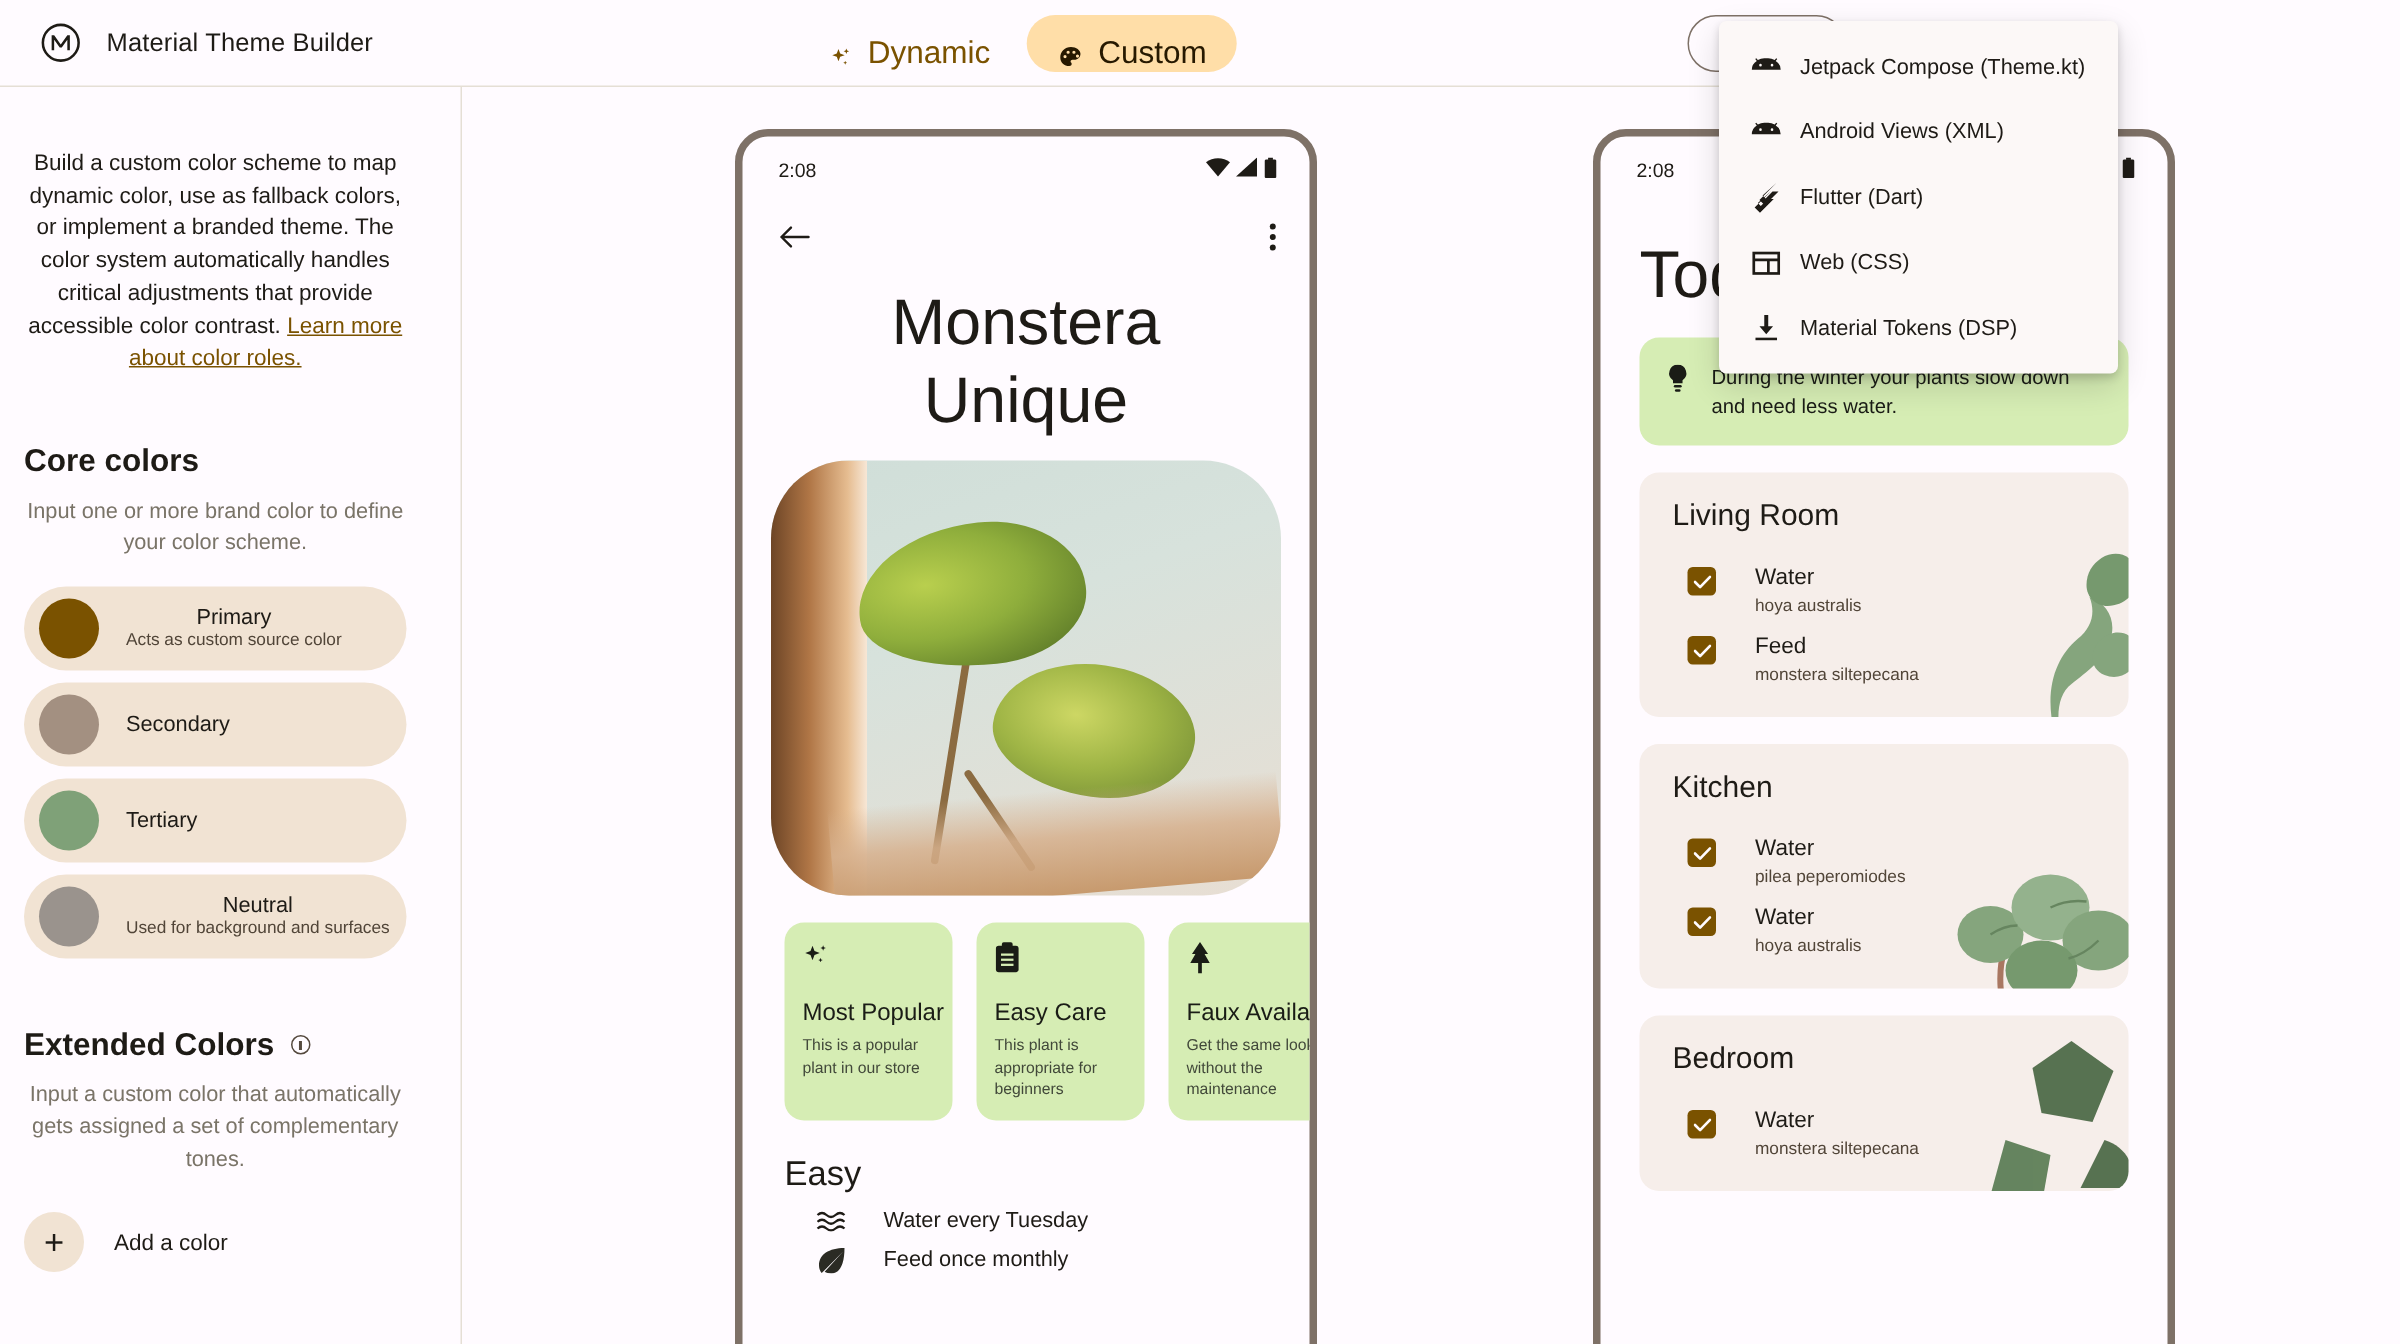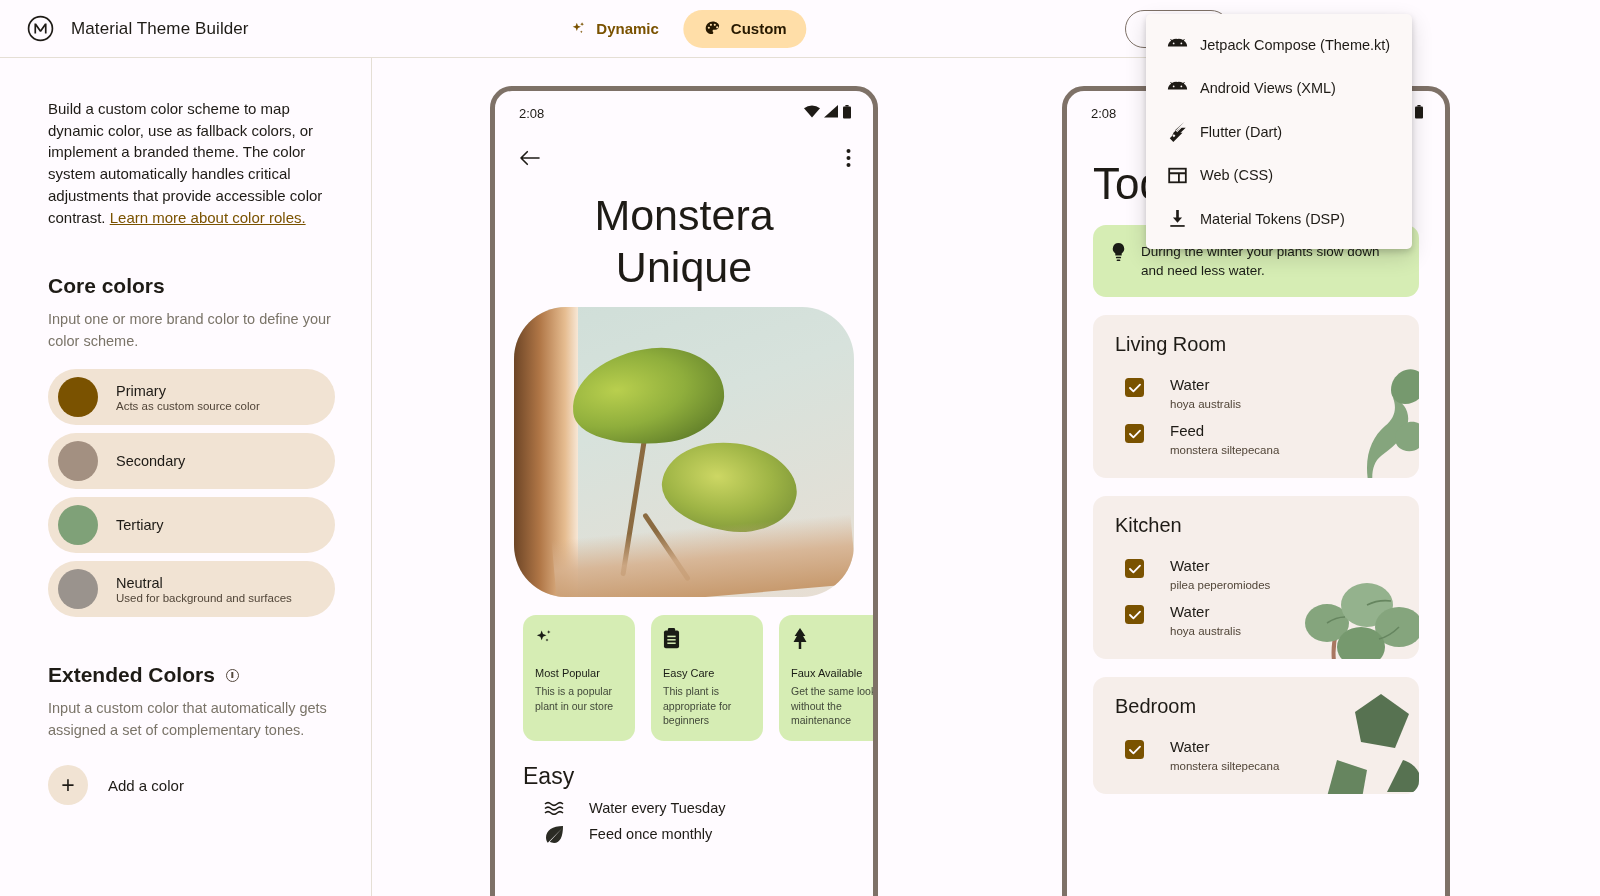--- a/index.html
+++ b/index.html
@@ -22,25 +22,25 @@
   }
   .brand { display: flex; align-items: center; gap: 17px; padding-left: 27px; }
   .brand-logo { width: 27px; height: 27px; }
   .brand-title { font-size: 17px; color: #1E1B16; letter-spacing: .1px; }
 
   .mode-switch {
     position: absolute; left: 50%; transform: translateX(-50%);
     display: flex; align-items: center; gap: 4px;
   }
   .mode-chip {
-    display: flex; align-items: center; gap: 9px;
+    display: flex; align-items: flex-end; gap: 9px;
     height: 38px; padding: 0 20px;
     border-radius: 19px;
-    font-size: 15px; color: #7A5200;
-    cursor: pointer; white-space: nowrap; font-weight: bold;
+    font-size: 21px; color: #7A5200;
+    cursor: pointer; white-space: nowrap;
   }
   .mode-chip.active { background: #FFDEA8; color: #271900; }
   .mode-chip svg { display: block; }
 
   .topbar-right {
     position: absolute; right: 18px;
     display: flex; align-items: center; gap: 14px;
   }
   .export-btn {
     display: flex; align-items: center; gap: 10px;
@@ -73,25 +73,26 @@
   .menu-ico {
     width: 26px; height: 22px;
     display: flex; align-items: center; justify-content: center;
     flex: 0 0 26px;
   }
   .menu-label { white-space: nowrap; }
 
   
   .left-panel {
     position: absolute; top: 58px; left: 0;
-    width: 372px; height: 838px;
+    width: 308px; height: 838px;
     background: #FFFBFF;
     border-right: 1px solid #E5DFD5;
-    padding: 40px 36px 0 48px;
+    padding: 40px 36px 0 16px;
     overflow: hidden;
+    text-align: center;
   }
   .intro {
     font-size: 15px; line-height: 21.7px; color: #1E1B16;
   }
   .intro a { color: #7A5200; text-decoration: underline; }
   .sec-title {
     font-size: 21px; color: #1E1B16; margin-top: 46px;
     display: flex; align-items: center; gap: 11px;
   }
   .sec-sub {
@@ -204,21 +205,21 @@
 
   .feature-row {
     display: flex; gap: 16px; padding: 18px 0 0 28px;
   }
   .feature-card {
     width: 112px; min-height: 115px; border-radius: 13px;
     background: #D6EDB4; padding: 13px 12px 13px 12px;
     flex: 0 0 112px;
   }
   .feat-ico { height: 22px; margin-bottom: 17px; }
-  .feat-title { font-size: 11px; color: #1A1C16; margin-bottom: 5px; white-space: nowrap; }
+  .feat-title { font-size: 16px; color: #1A1C16; margin-bottom: 5px; white-space: nowrap; }
   .feat-body { font-size: 10.5px; line-height: 14.5px; color: #42493A; }
 
   .care-title { font-size: 23px; color: #1E1B16; padding: 22px 0 0 28px; }
   .care-row {
     display: flex; align-items: center; gap: 24px;
     padding: 10px 0 0 48px; font-size: 14.5px; color: #1E1B16;
   }
   .care-ico { width: 22px; display: flex; justify-content: center; }
 
   .today-title {

